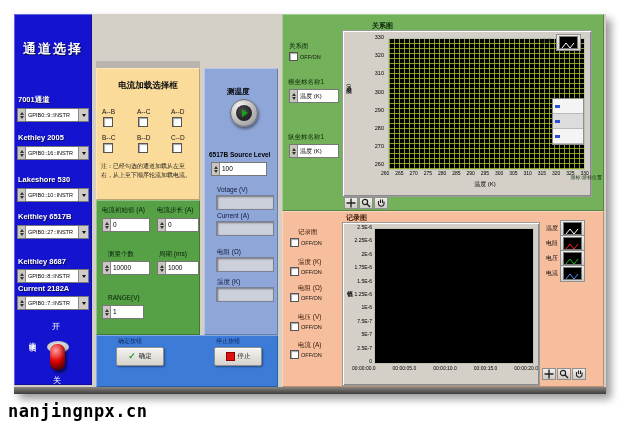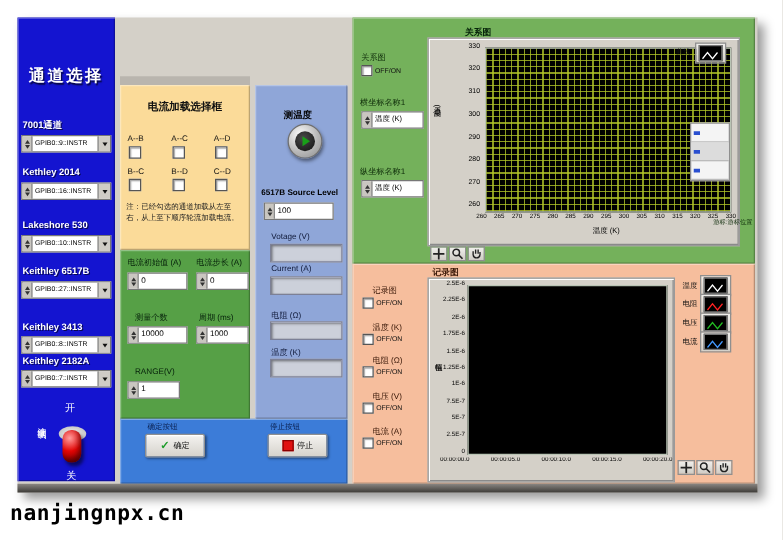--- a/index.html
+++ b/index.html
@@ -76,34 +76,34 @@
   .cursorlist .row:nth-child(2){background:#dcdcdc;}
   .cdot{width:5px;height:3px;background:#2a4fd0;}
   .watermark{left:8px;top:401px;font-family:"DejaVu Sans Mono",monospace;font-size:17px;font-weight:bold;color:#000;letter-spacing:0.5px;}
 </style>
 </head>
 <body>
 
 <div class="abs panel"></div>
 
 <div class="abs sidebar region"></div>
-<div class="abs sb-title" style="left:14px;top:52px;">通道选择</div>
+<div class="abs sb-title" style="left:14px;top:40px;">通道选择</div>
 
 <div class="abs ch-label" style="left:18px;top:95px;">7001通道</div>
 <div class="abs combo" style="left:17px;top:108px;width:70px;">
   <span class="spinner">
       <i class="tu"></i>
       <i class="td"></i>
     </span>
   <span class="cval">GPIB0::9::INSTR</span>
   <span class="dd">
       <i class="ddt"></i>
     </span>
 </div>
-<div class="abs ch-label" style="left:18px;top:133px;">Kethley 2014</div>
+<div class="abs ch-label" style="left:18px;top:133px;">Kethley 2005</div>
 <div class="abs combo" style="left:17px;top:146px;width:70px;">
   <span class="spinner">
       <i class="tu"></i>
       <i class="td"></i>
     </span>
   <span class="cval">GPIB0::16::INSTR</span>
   <span class="dd">
       <i class="ddt"></i>
     </span>
 </div>
@@ -122,32 +122,32 @@
 <div class="abs combo" style="left:17px;top:225px;width:70px;">
   <span class="spinner">
       <i class="tu"></i>
       <i class="td"></i>
     </span>
   <span class="cval">GPIB0::27::INSTR</span>
   <span class="dd">
       <i class="ddt"></i>
     </span>
 </div>
-<div class="abs ch-label" style="left:18px;top:257px;">Keithley 3413</div>
+<div class="abs ch-label" style="left:18px;top:257px;">Keithley 8687</div>
 <div class="abs combo" style="left:17px;top:269px;width:70px;">
   <span class="spinner">
       <i class="tu"></i>
       <i class="td"></i>
     </span>
   <span class="cval">GPIB0::8::INSTR</span>
   <span class="dd">
       <i class="ddt"></i>
     </span>
 </div>
-<div class="abs ch-label" style="left:18px;top:284px;">Keithley 2182A</div>
+<div class="abs ch-label" style="left:18px;top:284px;">Current 2182A</div>
 <div class="abs combo" style="left:17px;top:296px;width:70px;">
   <span class="spinner">
       <i class="tu"></i>
       <i class="td"></i>
     </span>
   <span class="cval">GPIB0::7::INSTR</span>
   <span class="dd">
       <i class="ddt"></i>
     </span>
 </div>

